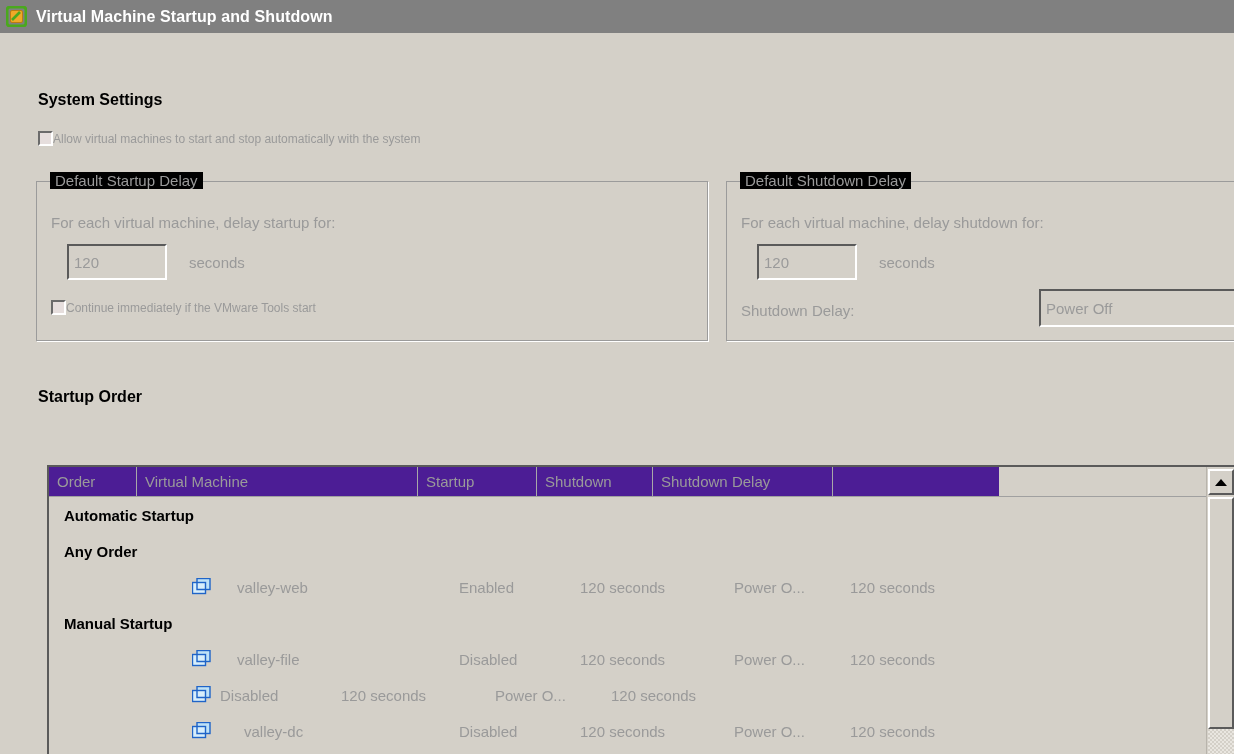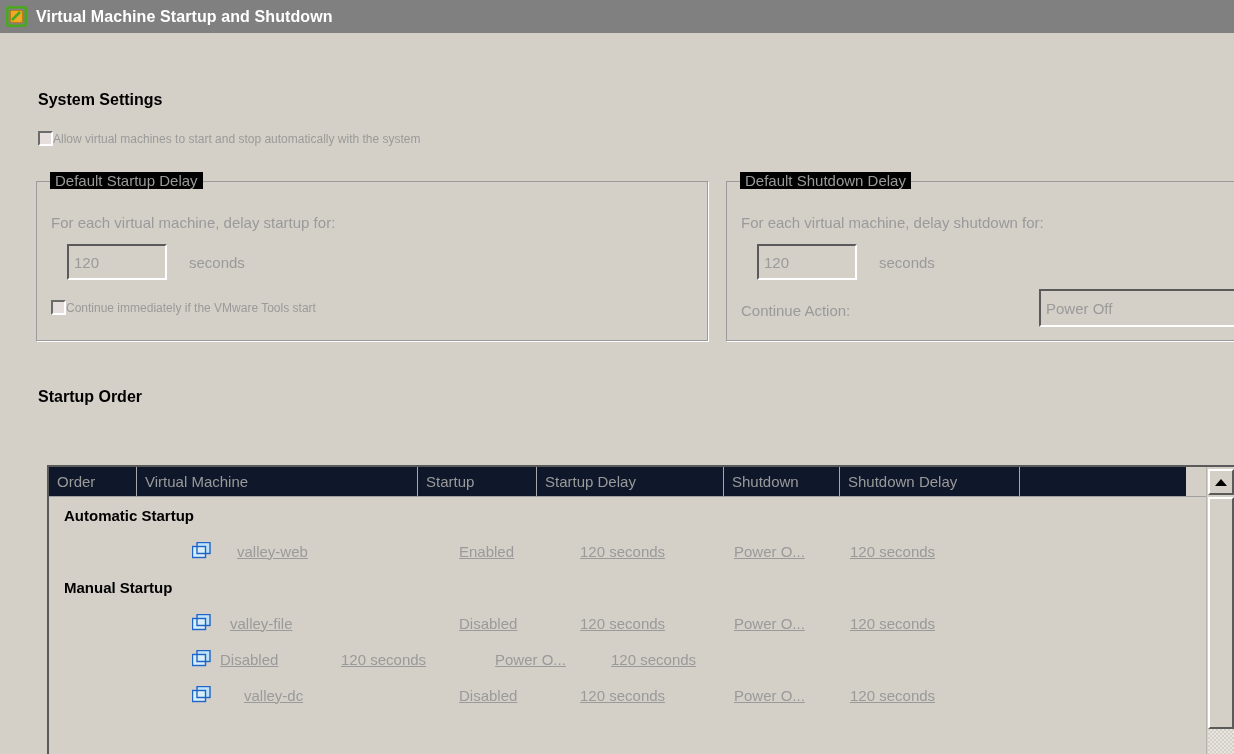--- a/index.html
+++ b/index.html
@@ -183,21 +183,21 @@
   .th {
     box-sizing: border-box;
     border-right: 1px solid #a8a8a8;
     color: #9a9a9a;
     font-size: 15px;
     display: flex;
     align-items: center;
     padding-left: 8px;
     white-space: nowrap;
     overflow: hidden;
-    background: #0f172a;
+    background: #4c1d95;
     flex: 0 0 auto;
   }
   .th.last { border-right: none; }
 
   .table-body {
     position: relative;
   }
   .grp-row {
     height: 36px;
     display: flex;
@@ -214,21 +214,20 @@
     align-items: center;
     font-size: 15px;
     color: #9a9a9a;
     box-sizing: border-box;
   }
   .cell {
     box-sizing: border-box;
     flex: 0 0 auto;
     white-space: nowrap;
     overflow: hidden;
-    text-decoration: underline;
   }
   .vm-icon {
     width: 20px;
     height: 19px;
     position: relative;
     flex: 0 0 auto;
   }
 
   
   .scrollbar {
@@ -318,39 +317,39 @@
       <span class="checkbox"></span>
       <span class="cb-label">Continue immediately if the VMware Tools start</span>
     </div>
   </div>
 
   <div class="groupbox" id="shutdown-delay-group">
     <span class="group-title">Default Shutdown Delay</span>
     <span class="group-text" id="shd-prompt">For each virtual machine, delay shutdown for:</span>
     <span class="textfield" id="shutdown-delay-input">120</span>
     <span class="unit-label" id="shutdown-seconds">seconds</span>
-    <span class="group-text" id="shutdown-action-label">Continue Action:</span>
+    <span class="group-text" id="shutdown-action-label">Shutdown Delay:</span>
     <span class="textfield" id="shutdown-action-select">Power Off</span>
   </div>
 
   <div class="section-head" id="startup-order-head">Startup Order</div>
 
   <div class="table-frame">
 
     <div class="table-head" id="table-head">
         <div class="th" style="width: 88px;">Order</div>
         <div class="th" style="width: 281px;">Virtual Machine</div>
         <div class="th" style="width: 119px;">Startup</div>
-        <div class="th" style="width: 187px;">Startup Delay</div>
         <div class="th" style="width: 116px;">Shutdown</div>
         <div class="th" style="width: 180px;">Shutdown Delay</div>
         <div class="th last" style="width: 166px;"></div>
       </div>
     <div class="table-body" id="table-body">
         <div class="grp-row">Automatic Startup</div>
+        <div class="grp-row">Any Order</div>
         <div class="vm-row">
           <div class="cell" style="width: 163px; display: flex; justify-content: flex-end; align-items: center;">
             <span class="vm-icon"><svg width="20" height="19" viewBox="0 0 20 19">
                 <rect x="5" y="0.5" width="13" height="11" fill="#bfe2f7" stroke="#1f64c8" stroke-width="1.4"></rect>
                 <rect x="0.5" y="4.5" width="13" height="11" fill="#d8eefb" stroke="#1f64c8" stroke-width="1.4"></rect>
                 <path d="M5 4.5 L5 11.5 L13.5 11.5" stroke="#1f64c8" stroke-width="1.4" fill="none"></path>
               </svg></span>
           </div>
           <div class="cell" style="width: 239px; padding-left: 25px;">valley-web</div>
           <div class="cell" style="width: 121px; padding-left: 8px;">Enabled</div>
@@ -360,21 +359,21 @@
         </div>
         <div class="grp-row">Manual Startup</div>
         <div class="vm-row">
           <div class="cell" style="width: 163px; display: flex; justify-content: flex-end; align-items: center;">
             <span class="vm-icon"><svg width="20" height="19" viewBox="0 0 20 19">
                 <rect x="5" y="0.5" width="13" height="11" fill="#bfe2f7" stroke="#1f64c8" stroke-width="1.4"></rect>
                 <rect x="0.5" y="4.5" width="13" height="11" fill="#d8eefb" stroke="#1f64c8" stroke-width="1.4"></rect>
                 <path d="M5 4.5 L5 11.5 L13.5 11.5" stroke="#1f64c8" stroke-width="1.4" fill="none"></path>
               </svg></span>
           </div>
-          <div class="cell" style="width: 239px; padding-left: 18px;">valley-file</div>
+          <div class="cell" style="width: 239px; padding-left: 25px;">valley-file</div>
           <div class="cell" style="width: 121px; padding-left: 8px;">Disabled</div>
           <div class="cell" style="width: 154px; padding-left: 8px;">120 seconds</div>
           <div class="cell" style="width: 116px; padding-left: 8px;">Power O...</div>
           <div class="cell" style="width: 180px; padding-left: 8px;">120 seconds</div>
         </div>
         <div class="vm-row">
           <div class="cell" style="width: 163px; display: flex; justify-content: flex-end; align-items: center;">
             <span class="vm-icon"><svg width="20" height="19" viewBox="0 0 20 19">
                 <rect x="5" y="0.5" width="13" height="11" fill="#bfe2f7" stroke="#1f64c8" stroke-width="1.4"></rect>
                 <rect x="0.5" y="4.5" width="13" height="11" fill="#d8eefb" stroke="#1f64c8" stroke-width="1.4"></rect>

